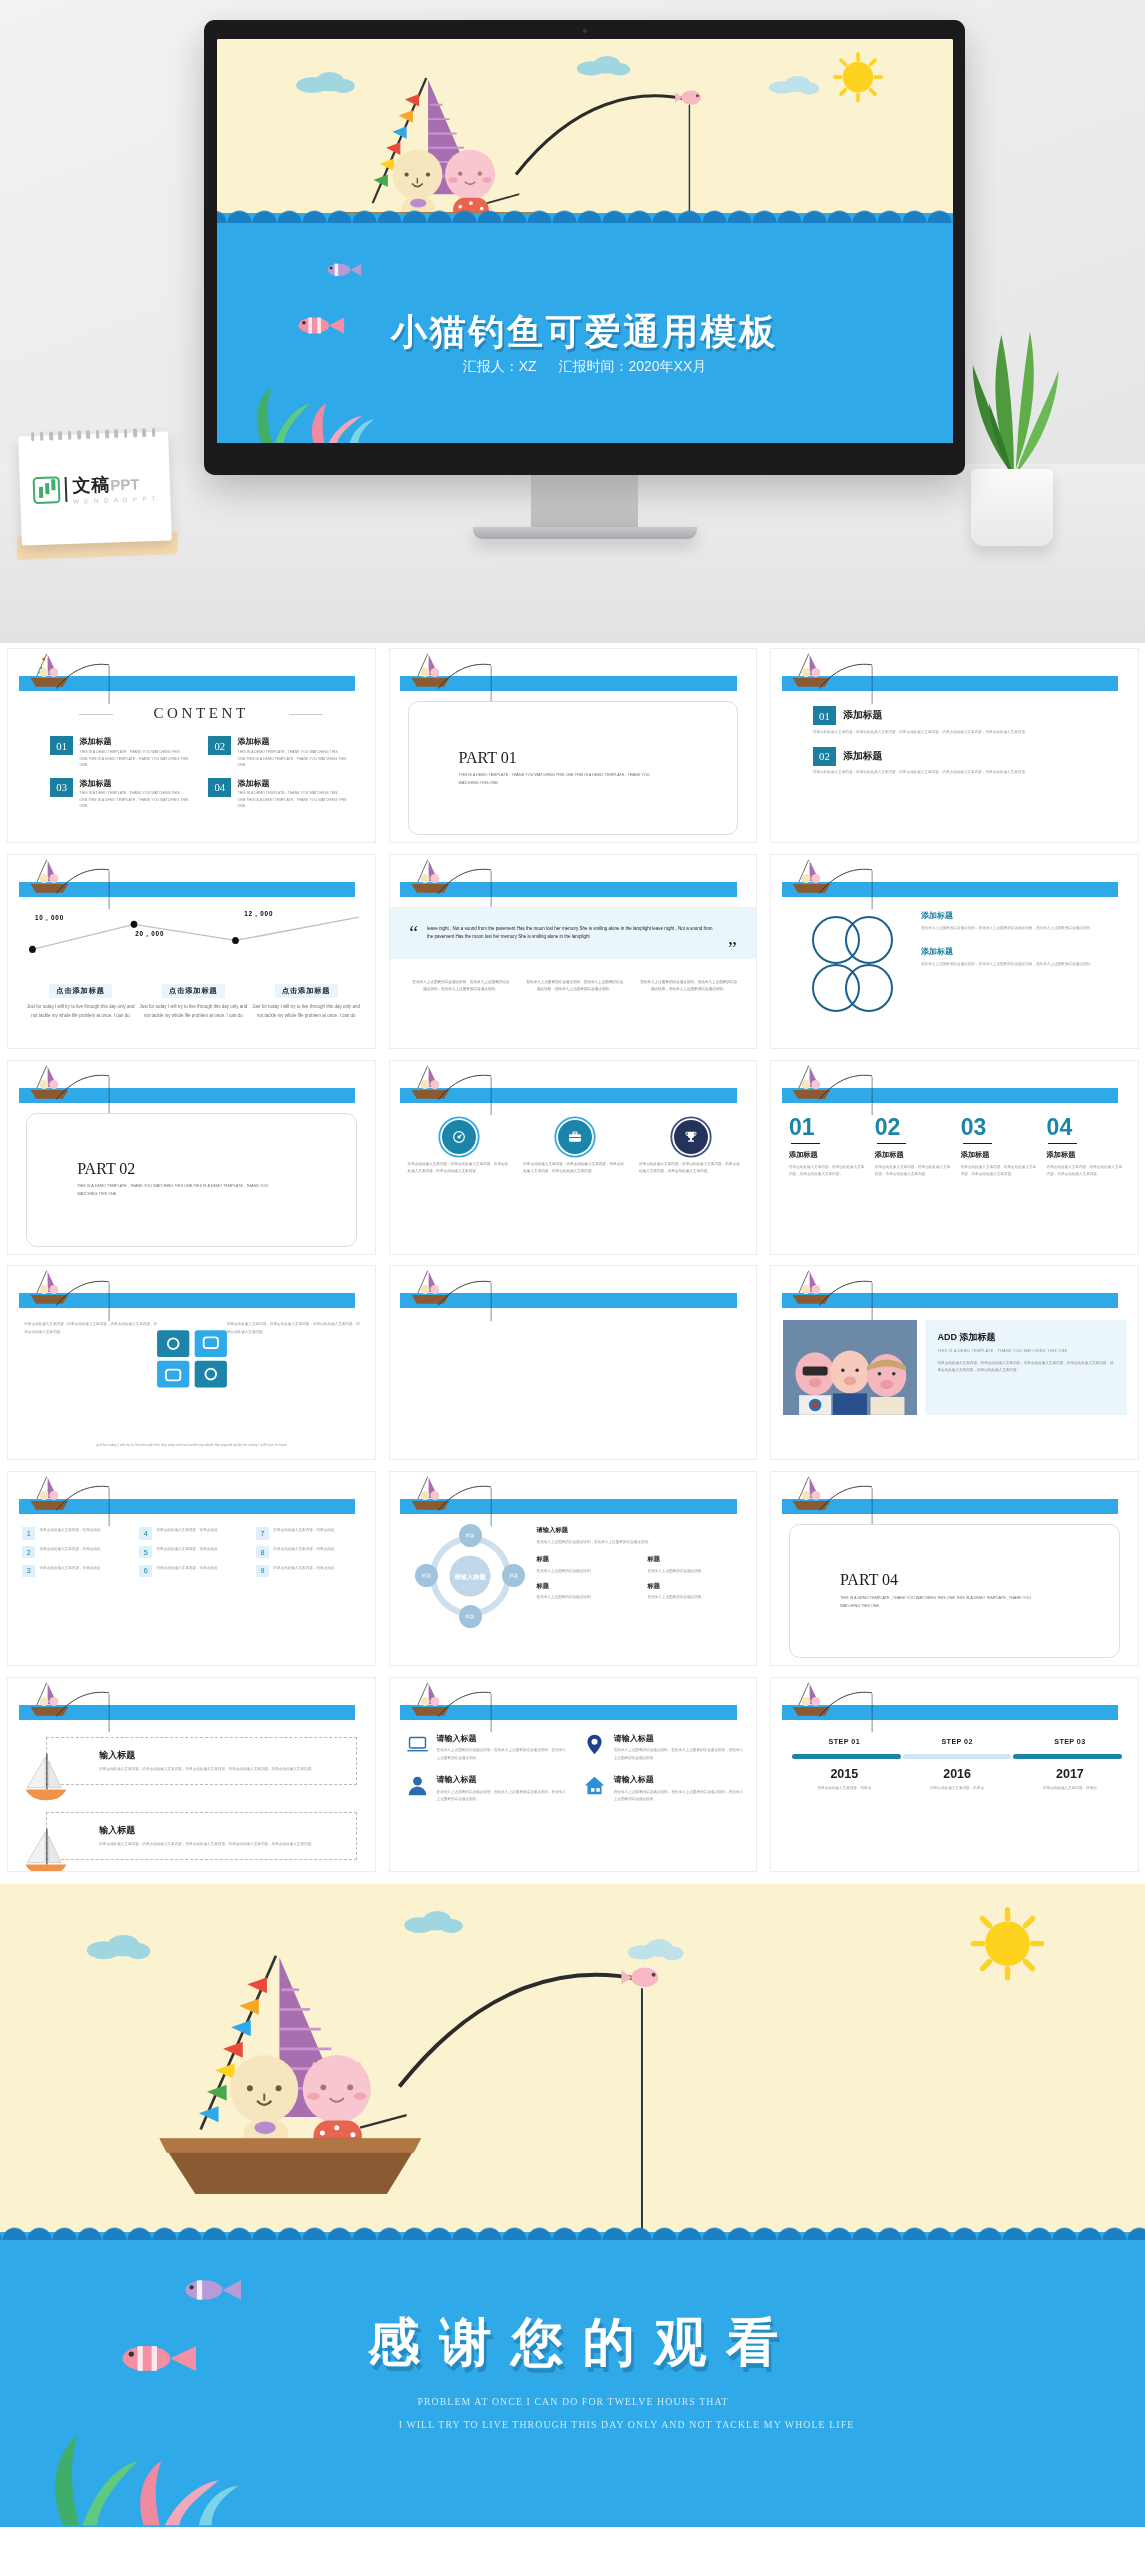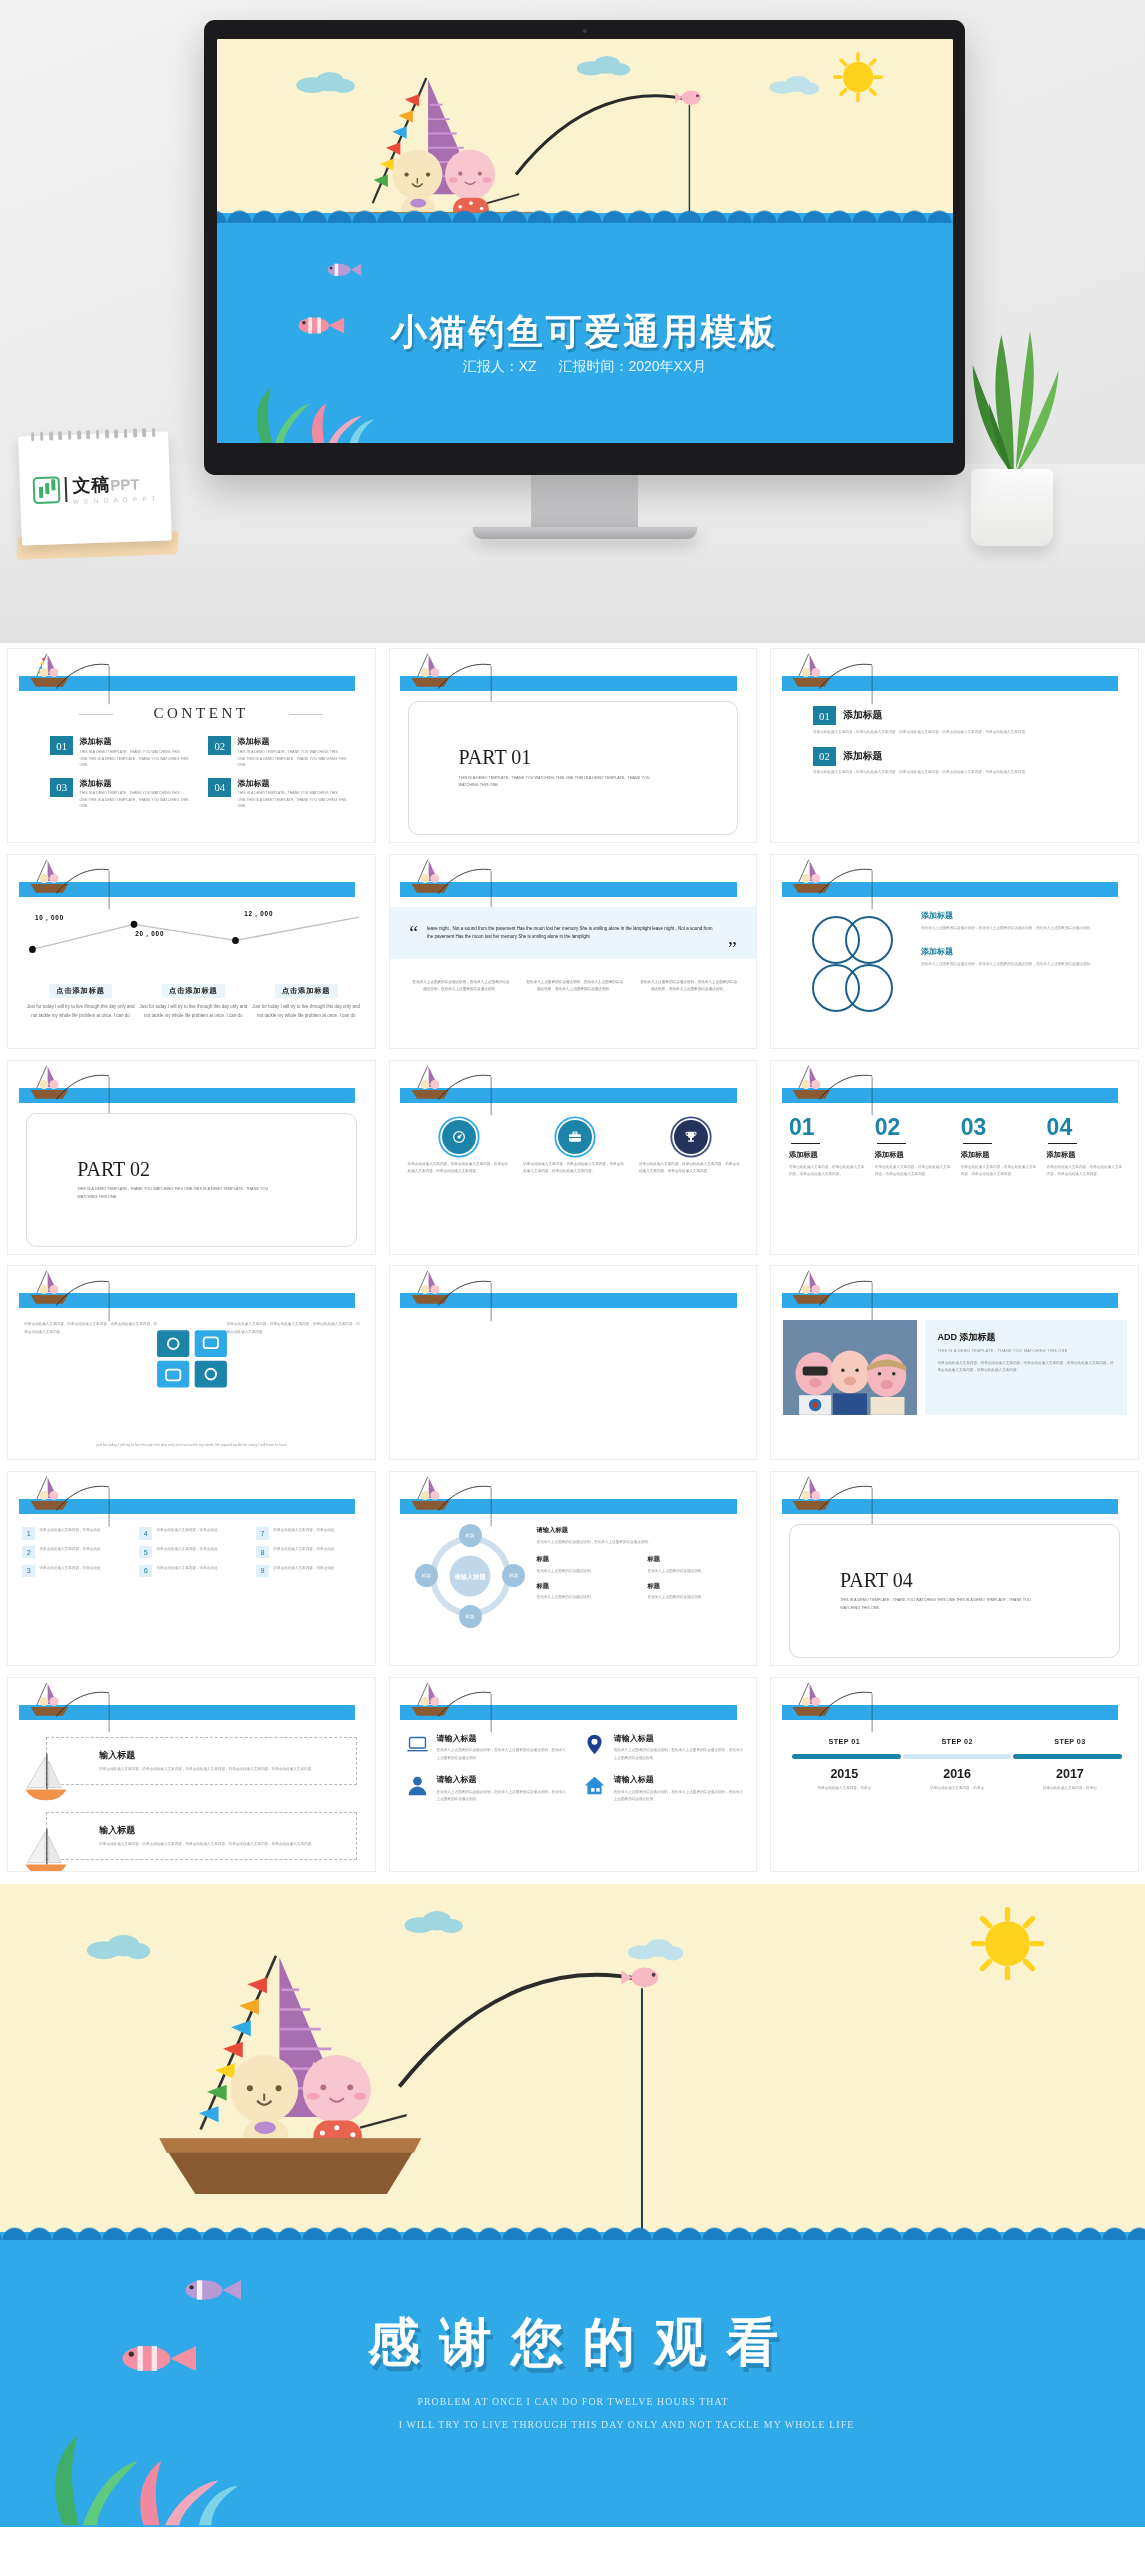--- a/index.html
+++ b/index.html
@@ -165,21 +165,21 @@
     flex: 0 0 auto; font-family: "Liberation Serif", serif;
   }
   .num-ttl { font-size: 8px; font-weight: bold; color: #222; }
   .num-desc { font-size: 3.6px; line-height: 1.8; color: #8a8a8a; margin-top: 1.8px; }
 
   .part-card {
     position: absolute; left: 18px; right: 18px; top: 52px; bottom: 7.2px;
     border: 0.9px solid #dcdcdc; border-radius: 10.7px; background: #fff;
     display: flex; flex-direction: column; justify-content: center; padding-left: 50px;
   }
-  .part-title { font-family: "Liberation Serif", serif; font-size: 20px; color: #1d1d1d; }
+  .part-title { font-family: "Liberation Serif", serif; font-size: 16px; color: #1d1d1d; }
   .part-desc { font-size: 3.8px; line-height: 2.1; color: #6f6f6f; margin-top: 5.4px; max-width: 192px; }
 
   .blk { margin-bottom: 10.7px; }
   .blk-head { display: flex; align-items: center; gap: 7.2px; }
   .blk-desc { font-size: 3.6px; line-height: 2; color: #8d8d8d; margin-top: 3.6px; }
 
   
   .chart-wrap { position: absolute; left: 16px; right: 12.5px; top: 55px; height: 52px; }
   .chart-cols { display: grid; grid-template-columns: repeat(3, 1fr); gap: 0; margin-top: 10px; }
   .chart-col { text-align: center; }

